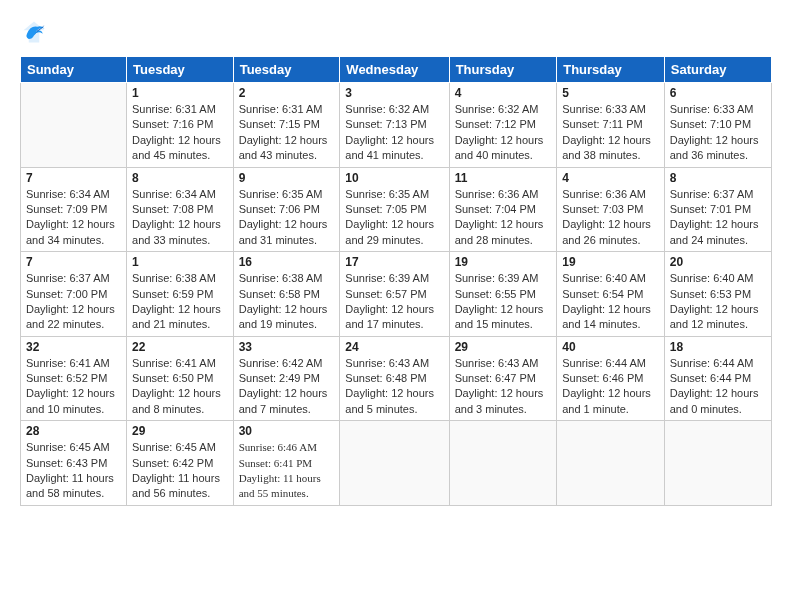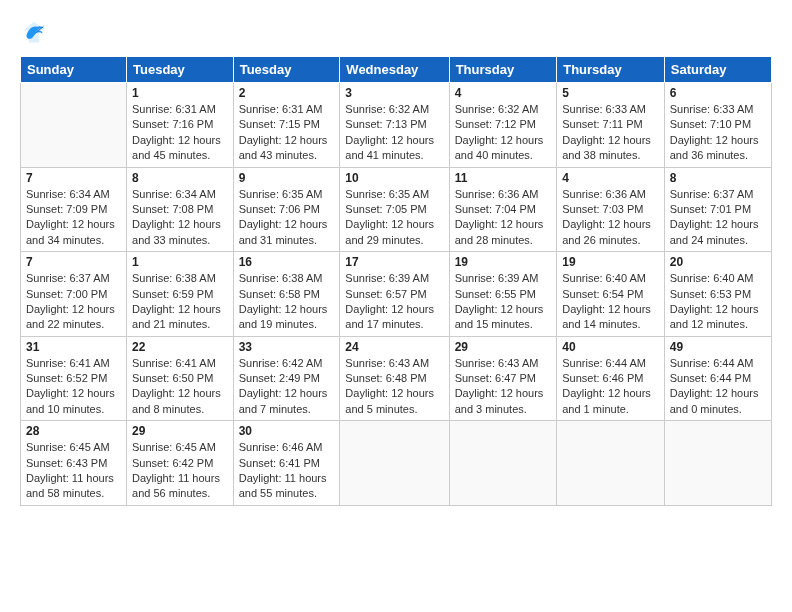--- a/index.html
+++ b/index.html
@@ -263,21 +263,21 @@
           <td>
             <span class="day-num">20</span>
             <div class="day-info" style="white-space: pre-line;">Sunrise: 6:40 AM
 Sunset: 6:53 PM
 Daylight: 12 hours
 and 12 minutes.</div>
           </td>
         </tr>
         <tr>
           <td>
-            <span class="day-num">31</span>
+            <span class="day-num">32</span>
             <div class="day-info" style="white-space: pre-line;">Sunrise: 6:41 AM
 Sunset: 6:52 PM
 Daylight: 12 hours
 and 10 minutes.</div>
           </td>
           <td>
             <span class="day-num">22</span>
             <div class="day-info" style="white-space: pre-line;">Sunrise: 6:41 AM
 Sunset: 6:50 PM
 Daylight: 12 hours
@@ -305,21 +305,21 @@
 and 3 minutes.</div>
           </td>
           <td>
             <span class="day-num">40</span>
             <div class="day-info" style="white-space: pre-line;">Sunrise: 6:44 AM
 Sunset: 6:46 PM
 Daylight: 12 hours
 and 1 minute.</div>
           </td>
           <td>
-            <span class="day-num">49</span>
+            <span class="day-num">18</span>
             <div class="day-info" style="white-space: pre-line;">Sunrise: 6:44 AM
 Sunset: 6:44 PM
 Daylight: 12 hours
 and 0 minutes.</div>
           </td>
         </tr>
         <tr>
           <td>
             <span class="day-num">28</span>
             <div class="day-info" style="white-space: pre-line;">Sunrise: 6:45 AM
@@ -329,21 +329,21 @@
           </td>
           <td>
             <span class="day-num">29</span>
             <div class="day-info" style="white-space: pre-line;">Sunrise: 6:45 AM
 Sunset: 6:42 PM
 Daylight: 11 hours
 and 56 minutes.</div>
           </td>
           <td>
             <span class="day-num">30</span>
-            <div class="day-info" style="white-space: pre-line;">Sunrise: 6:46 AM
+            <div class="day-info" style="white-space: pre-line; font-family: Liberation Serif, serif;">Sunrise: 6:46 AM
 Sunset: 6:41 PM
 Daylight: 11 hours
 and 55 minutes.</div>
           </td>
           <td class="empty"></td>
           <td class="empty"></td>
           <td class="empty"></td>
           <td class="empty"></td>
         </tr>
       </tbody>

